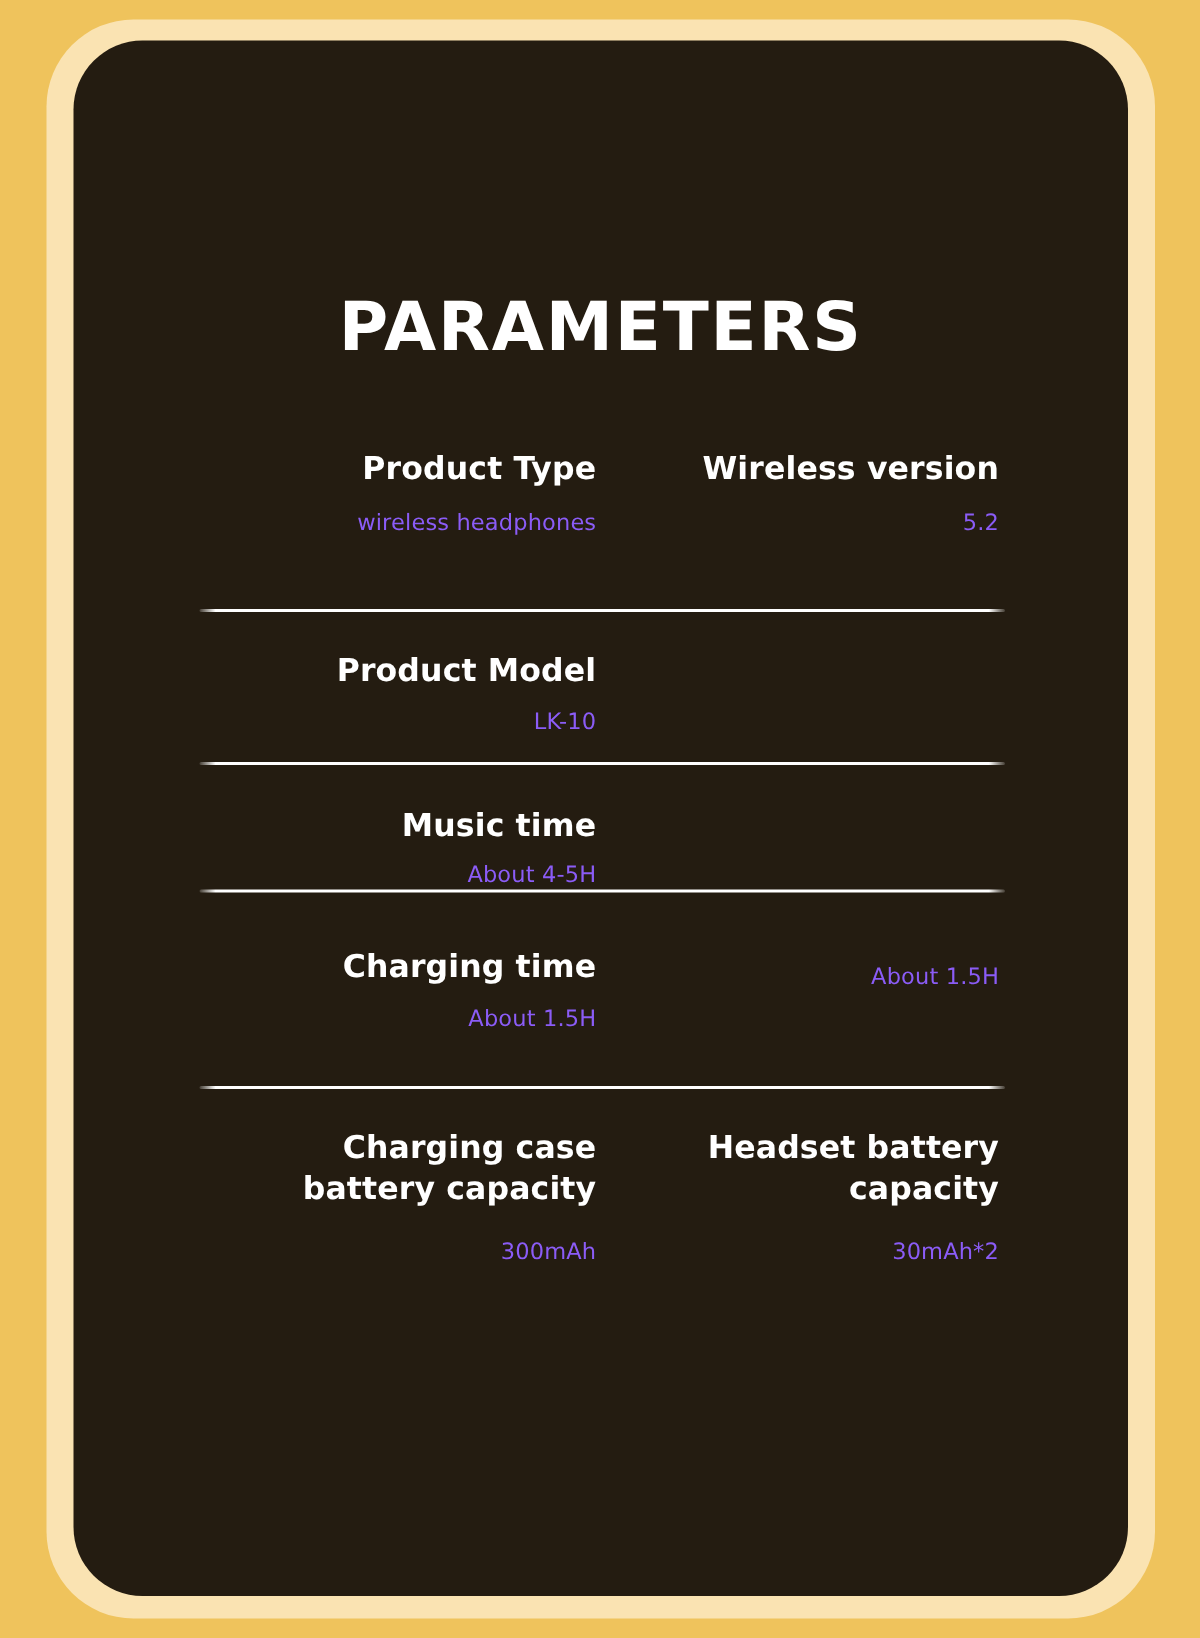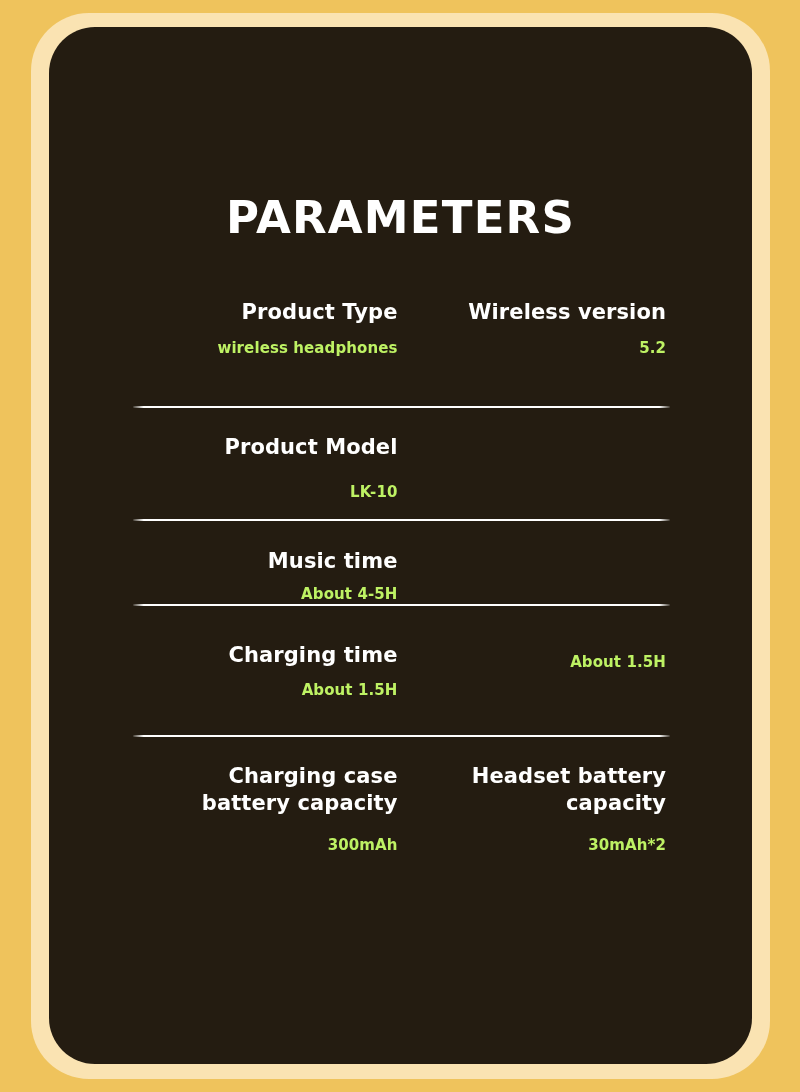--- a/index.html
+++ b/index.html
@@ -85,41 +85,41 @@
 
   .spec-label {
     color: #FFFFFF;
     font-size: 21px;
     font-weight: bold;
     line-height: 1.3;
     letter-spacing: 0.1px;
   }
 
   .spec-value {
-    color: #bef264;
+    color: #8b5cf6;
     font-size: 15px;
-    font-weight: bold;
+    font-weight: normal;
     line-height: 1.3;
     letter-spacing: 0.1px;
   }
 
   .spec-divider {
     height: 2px;
     width: 100%;
     background: linear-gradient(to right,
                 rgba(255,255,255,0.15) 0%,
                 #FFFFFF 2%,
                 #FFFFFF 98%,
                 rgba(255,255,255,0.15) 100%);
     border-radius: 1px;
   }
 
   
   .r0 .spec-value { margin-top: 13px; }
-  .r1 .spec-value { margin-top: 22px; }
+  .r1 .spec-value { margin-top: 11px; }
   .r2 .spec-value { margin-top: 10px; }
   .r3 .spec-value { margin-top: 11px; }
   .r4 .spec-value { margin-top: 18px; }
 
   .r0 { padding-bottom: 47px; }
   .r1 { padding-bottom: 16px; }
   .r2 { }
   .r3 { padding-bottom: 35px; margin-top: 36px; }
 
   .d0 { margin-bottom: 26px; }

